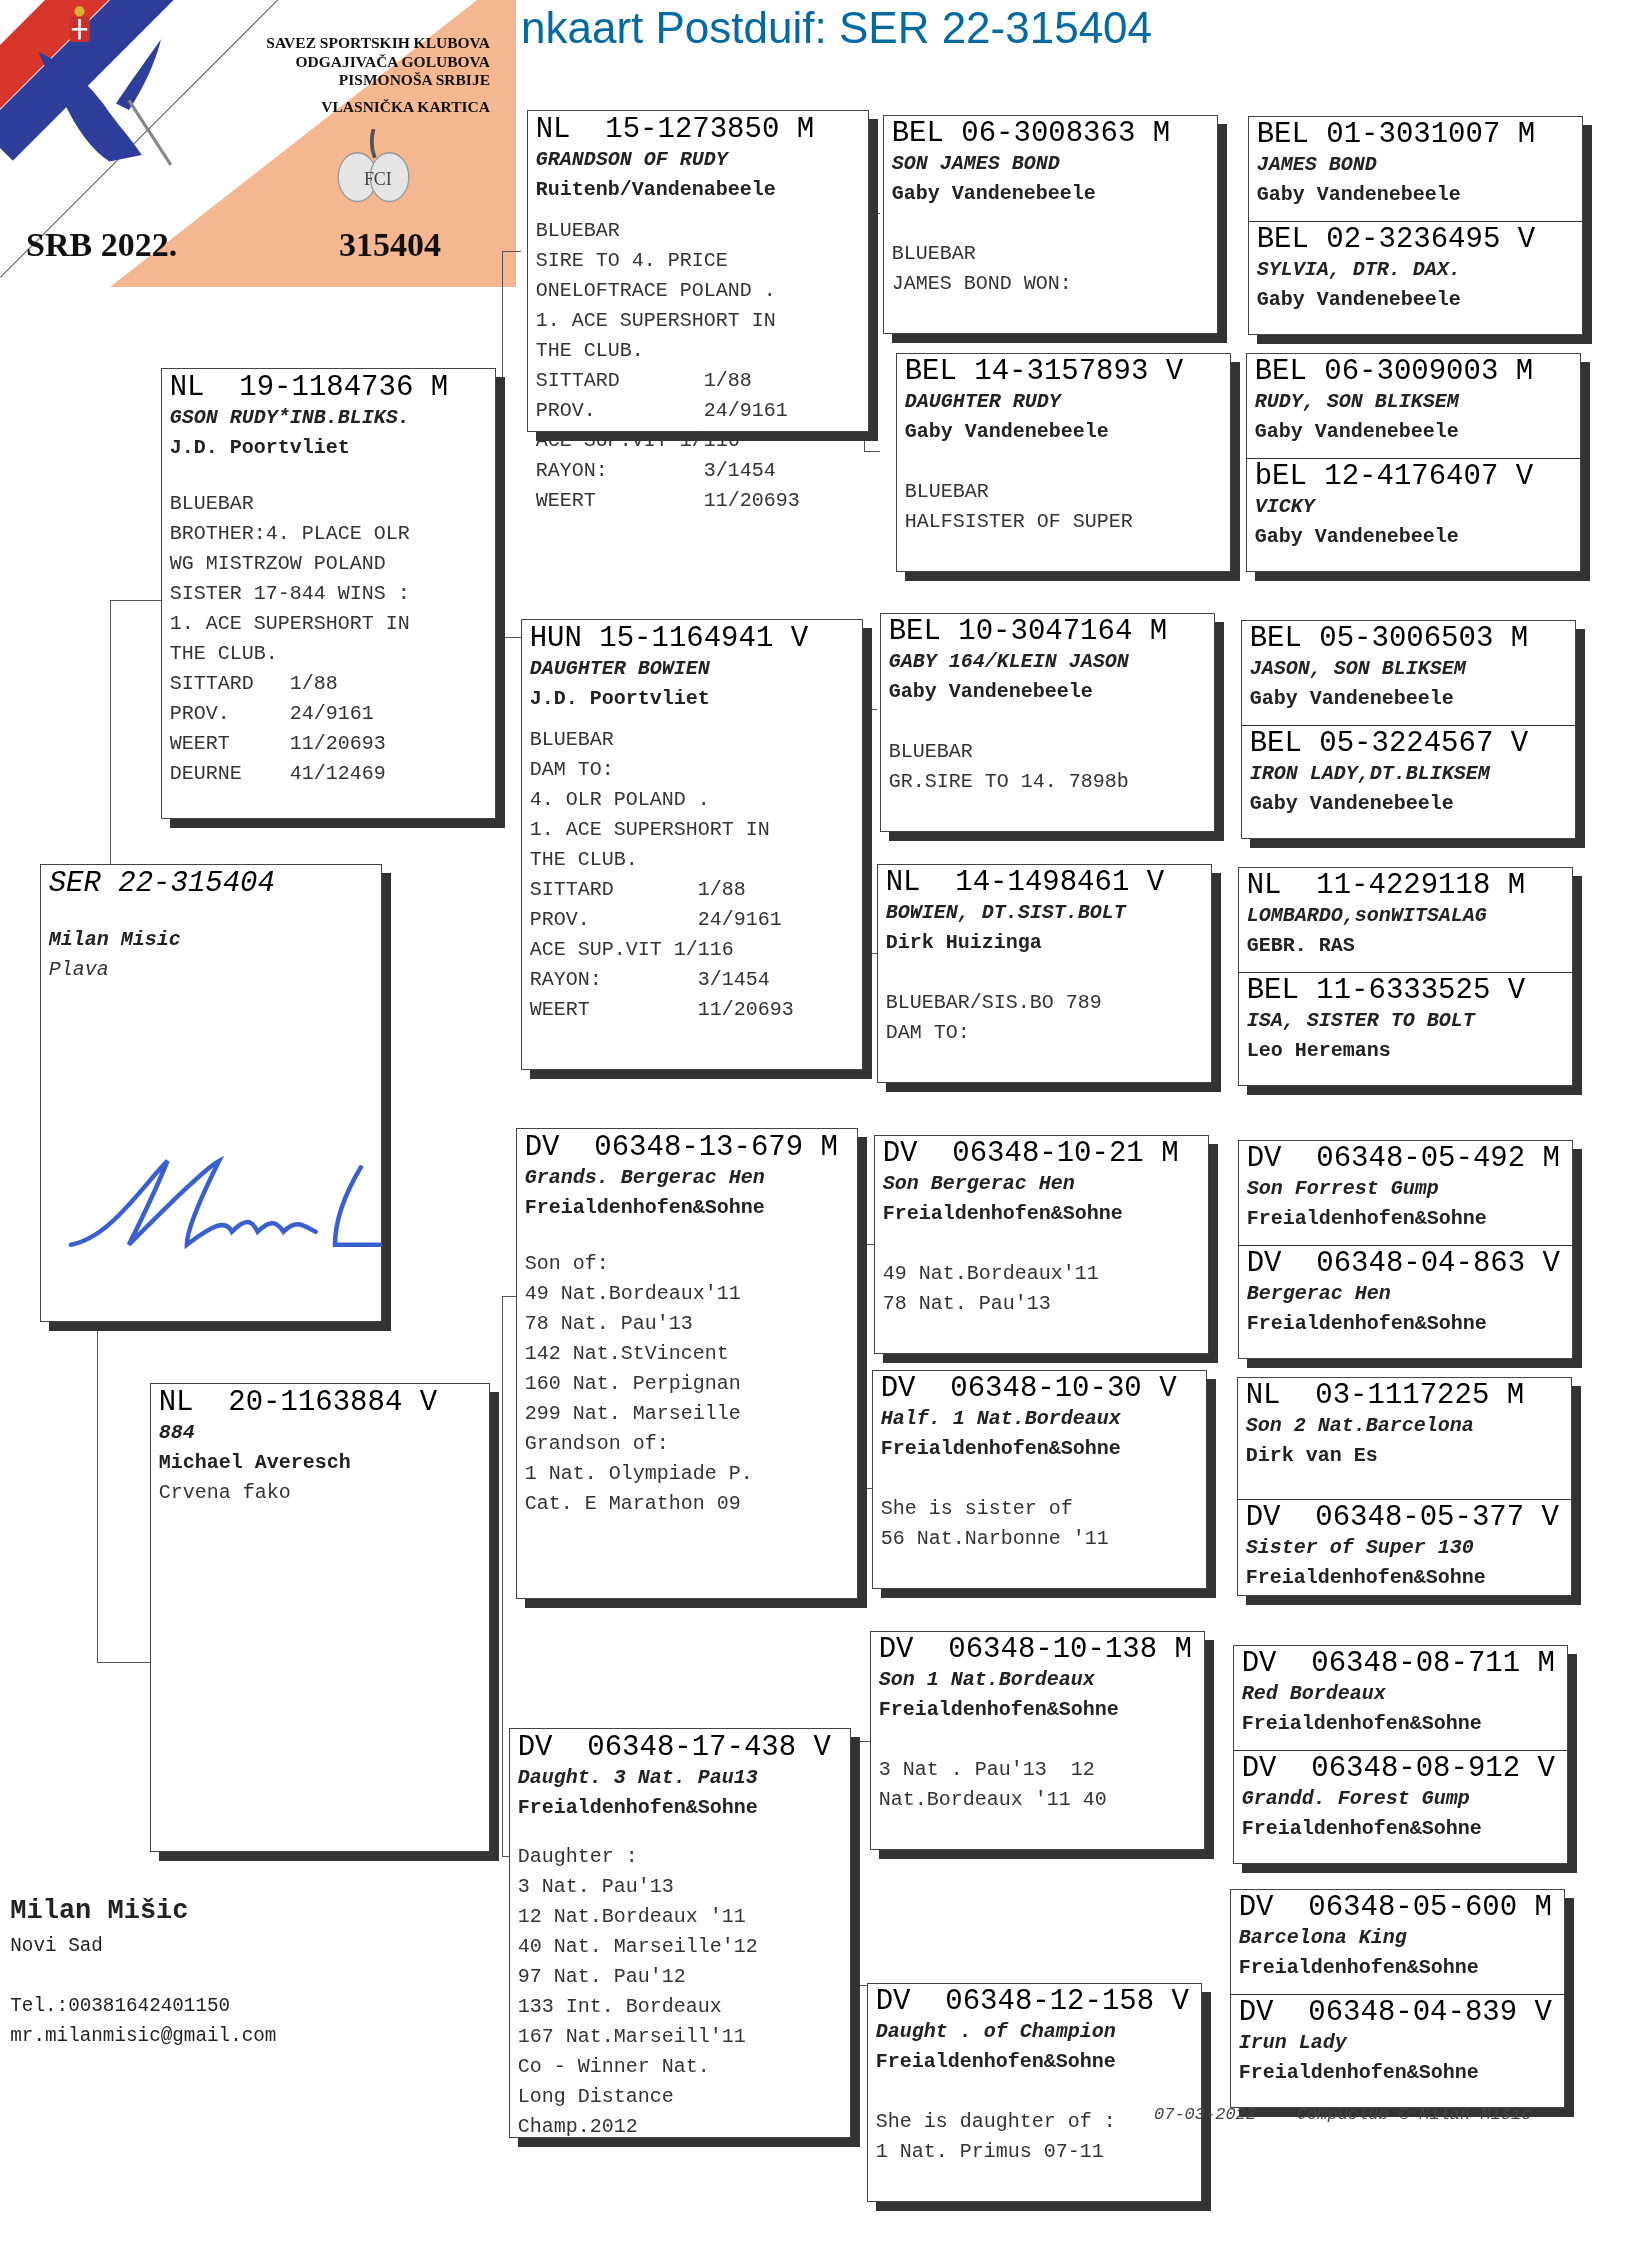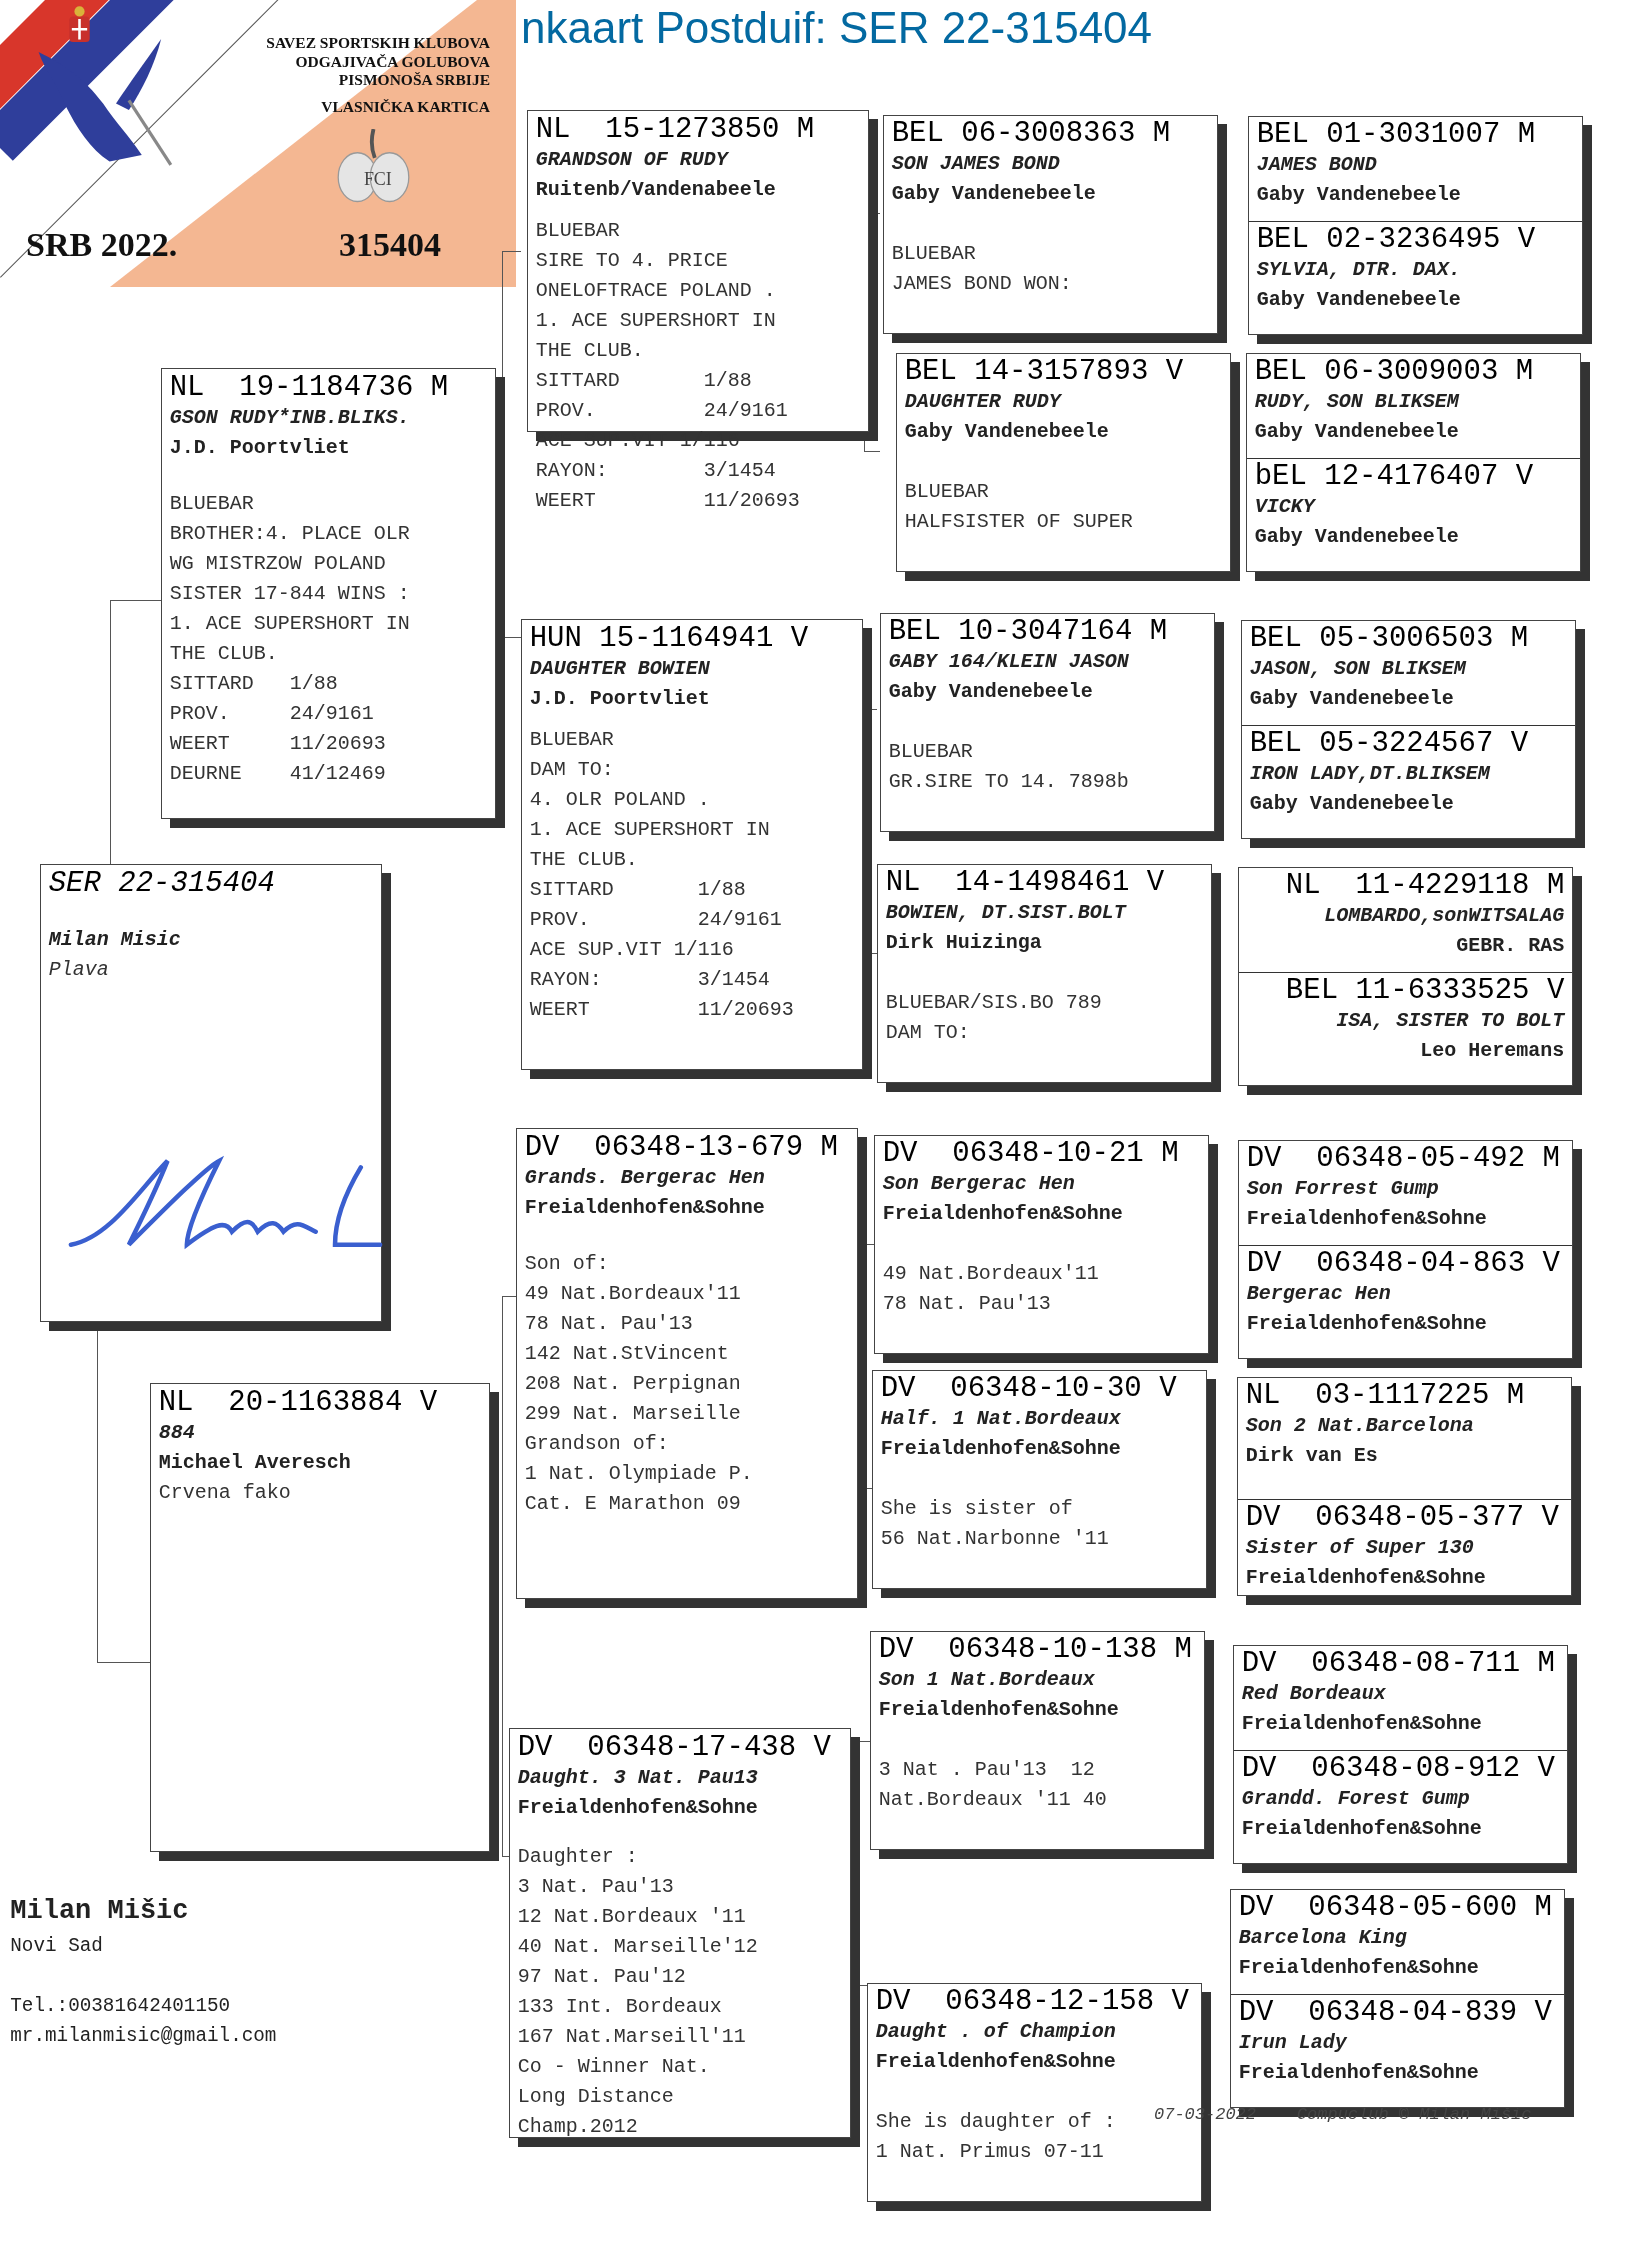--- a/index.html
+++ b/index.html
@@ -170,21 +170,21 @@
 </div>
 <div class="box" style="left:516px;top:1128px;width:342px;height:471px;">
   <div class="ring">DV  06348-13-679 M</div>
   <div class="name">Grands. Bergerac Hen</div>
   <div class="owner">Freialdenhofen&amp;Sohne</div>
   <div class="gap"></div>
   <div class="info">Son of:</div>
   <div class="info">49 Nat.Bordeaux'11</div>
   <div class="info">78 Nat. Pau'13</div>
   <div class="info">142 Nat.StVincent</div>
-  <div class="info">208 Nat. Perpignan</div>
+  <div class="info">160 Nat. Perpignan</div>
   <div class="info">299 Nat. Marseille</div>
   <div class="info">Grandson of:</div>
   <div class="info">1 Nat. Olympiade P.</div>
   <div class="info">Cat. E Marathon 09</div>
 </div>
 <div class="box" style="left:509px;top:1728px;width:342px;height:410px;">
   <div class="ring">DV  06348-17-438 V</div>
   <div class="name">Daught. 3 Nat. Pau13</div>
   <div class="owner">Freialdenhofen&amp;Sohne</div>
   <div class="gap" style="height:19.3px"></div>
@@ -296,21 +296,21 @@
         <div class="ring">BEL 05-3006503 M</div>
         <div class="name">JASON, SON BLIKSEM</div>
         <div class="owner">Gaby Vandenebeele</div>
       </div>
       <div class="half bottom" style="top:104px;height:113px">
         <div class="ring">BEL 05-3224567 V</div>
         <div class="name">IRON LADY,DT.BLIKSEM</div>
         <div class="owner">Gaby Vandenebeele</div>
       </div>
     </div>
-    <div class="box split" style="left: 1238px; top: 867px; width: 335px; height: 219px; line-height: 30px; text-align: right;">
+    <div class="box split" style="left: 1238px; top: 867px; width: 335px; height: 219px; line-height: 30px;">
       <div class="half" style="top:0;height:104px">
         <div class="ring">NL  11-4229118 M</div>
         <div class="name">LOMBARDO,sonWITSALAG</div>
         <div class="owner">GEBR. RAS</div>
       </div>
       <div class="half bottom" style="top:104px;height:113px">
         <div class="ring">BEL 11-6333525 V</div>
         <div class="name">ISA, SISTER TO BOLT</div>
         <div class="owner">Leo Heremans</div>
       </div>

